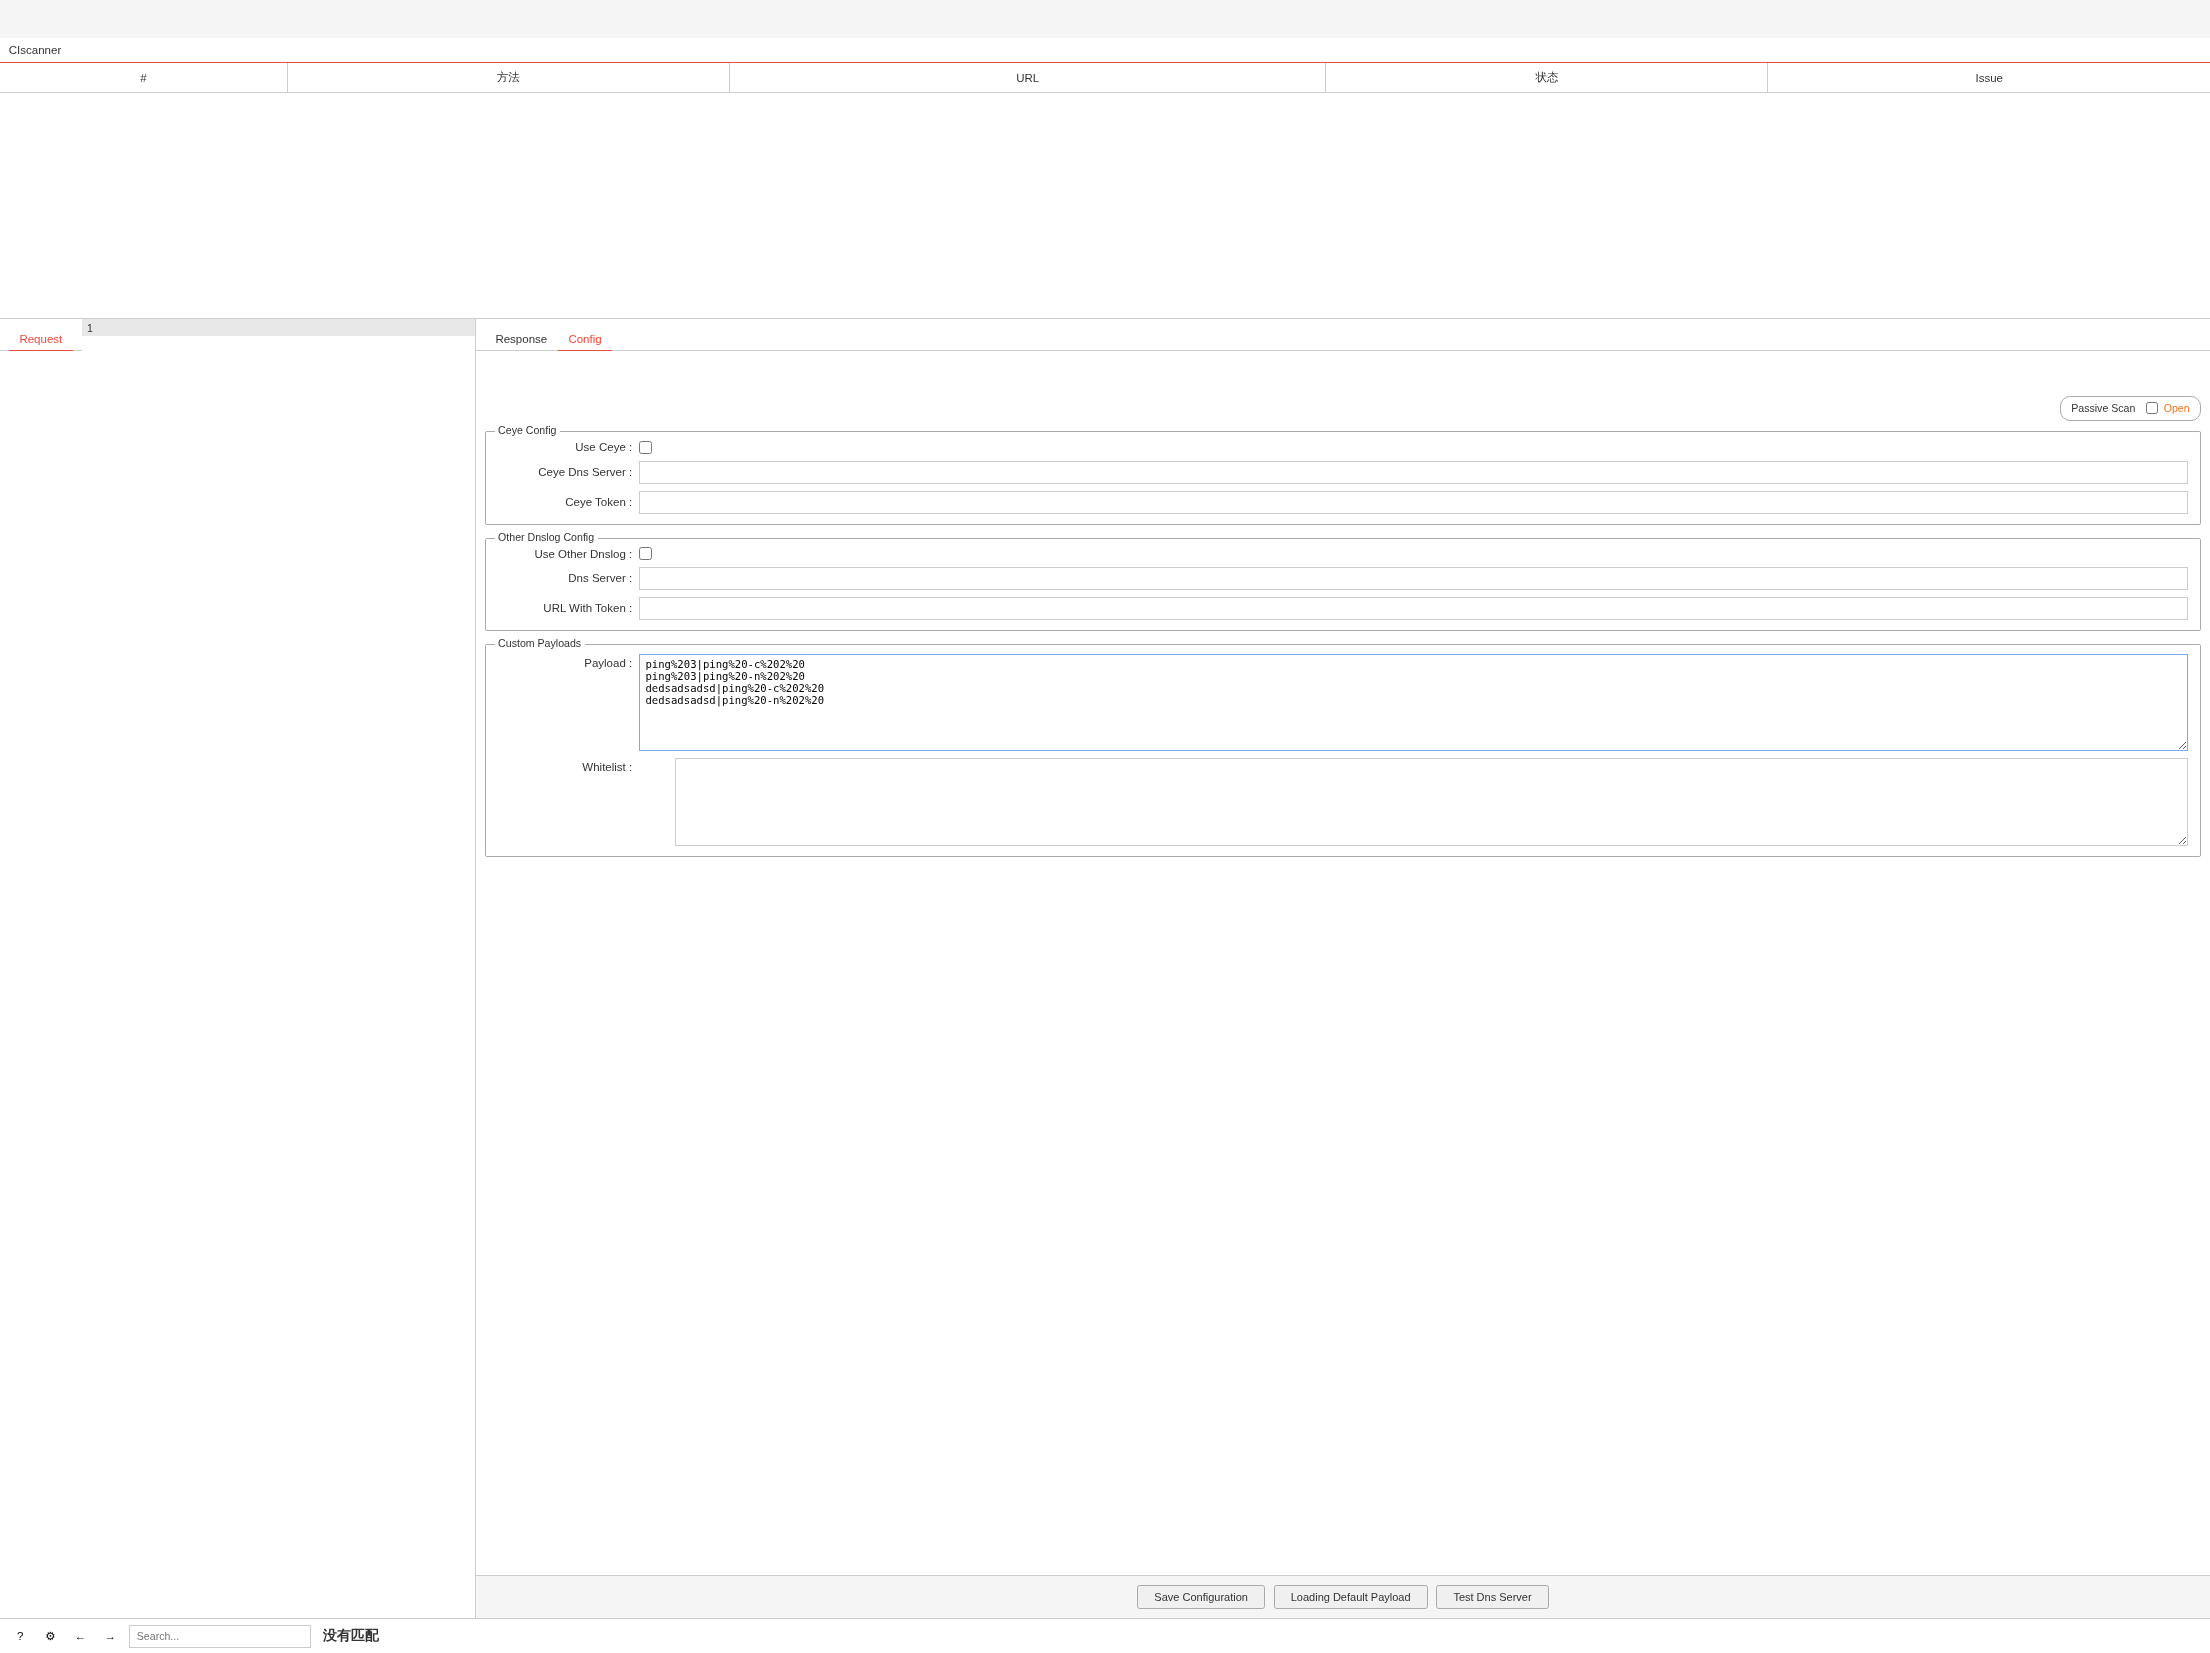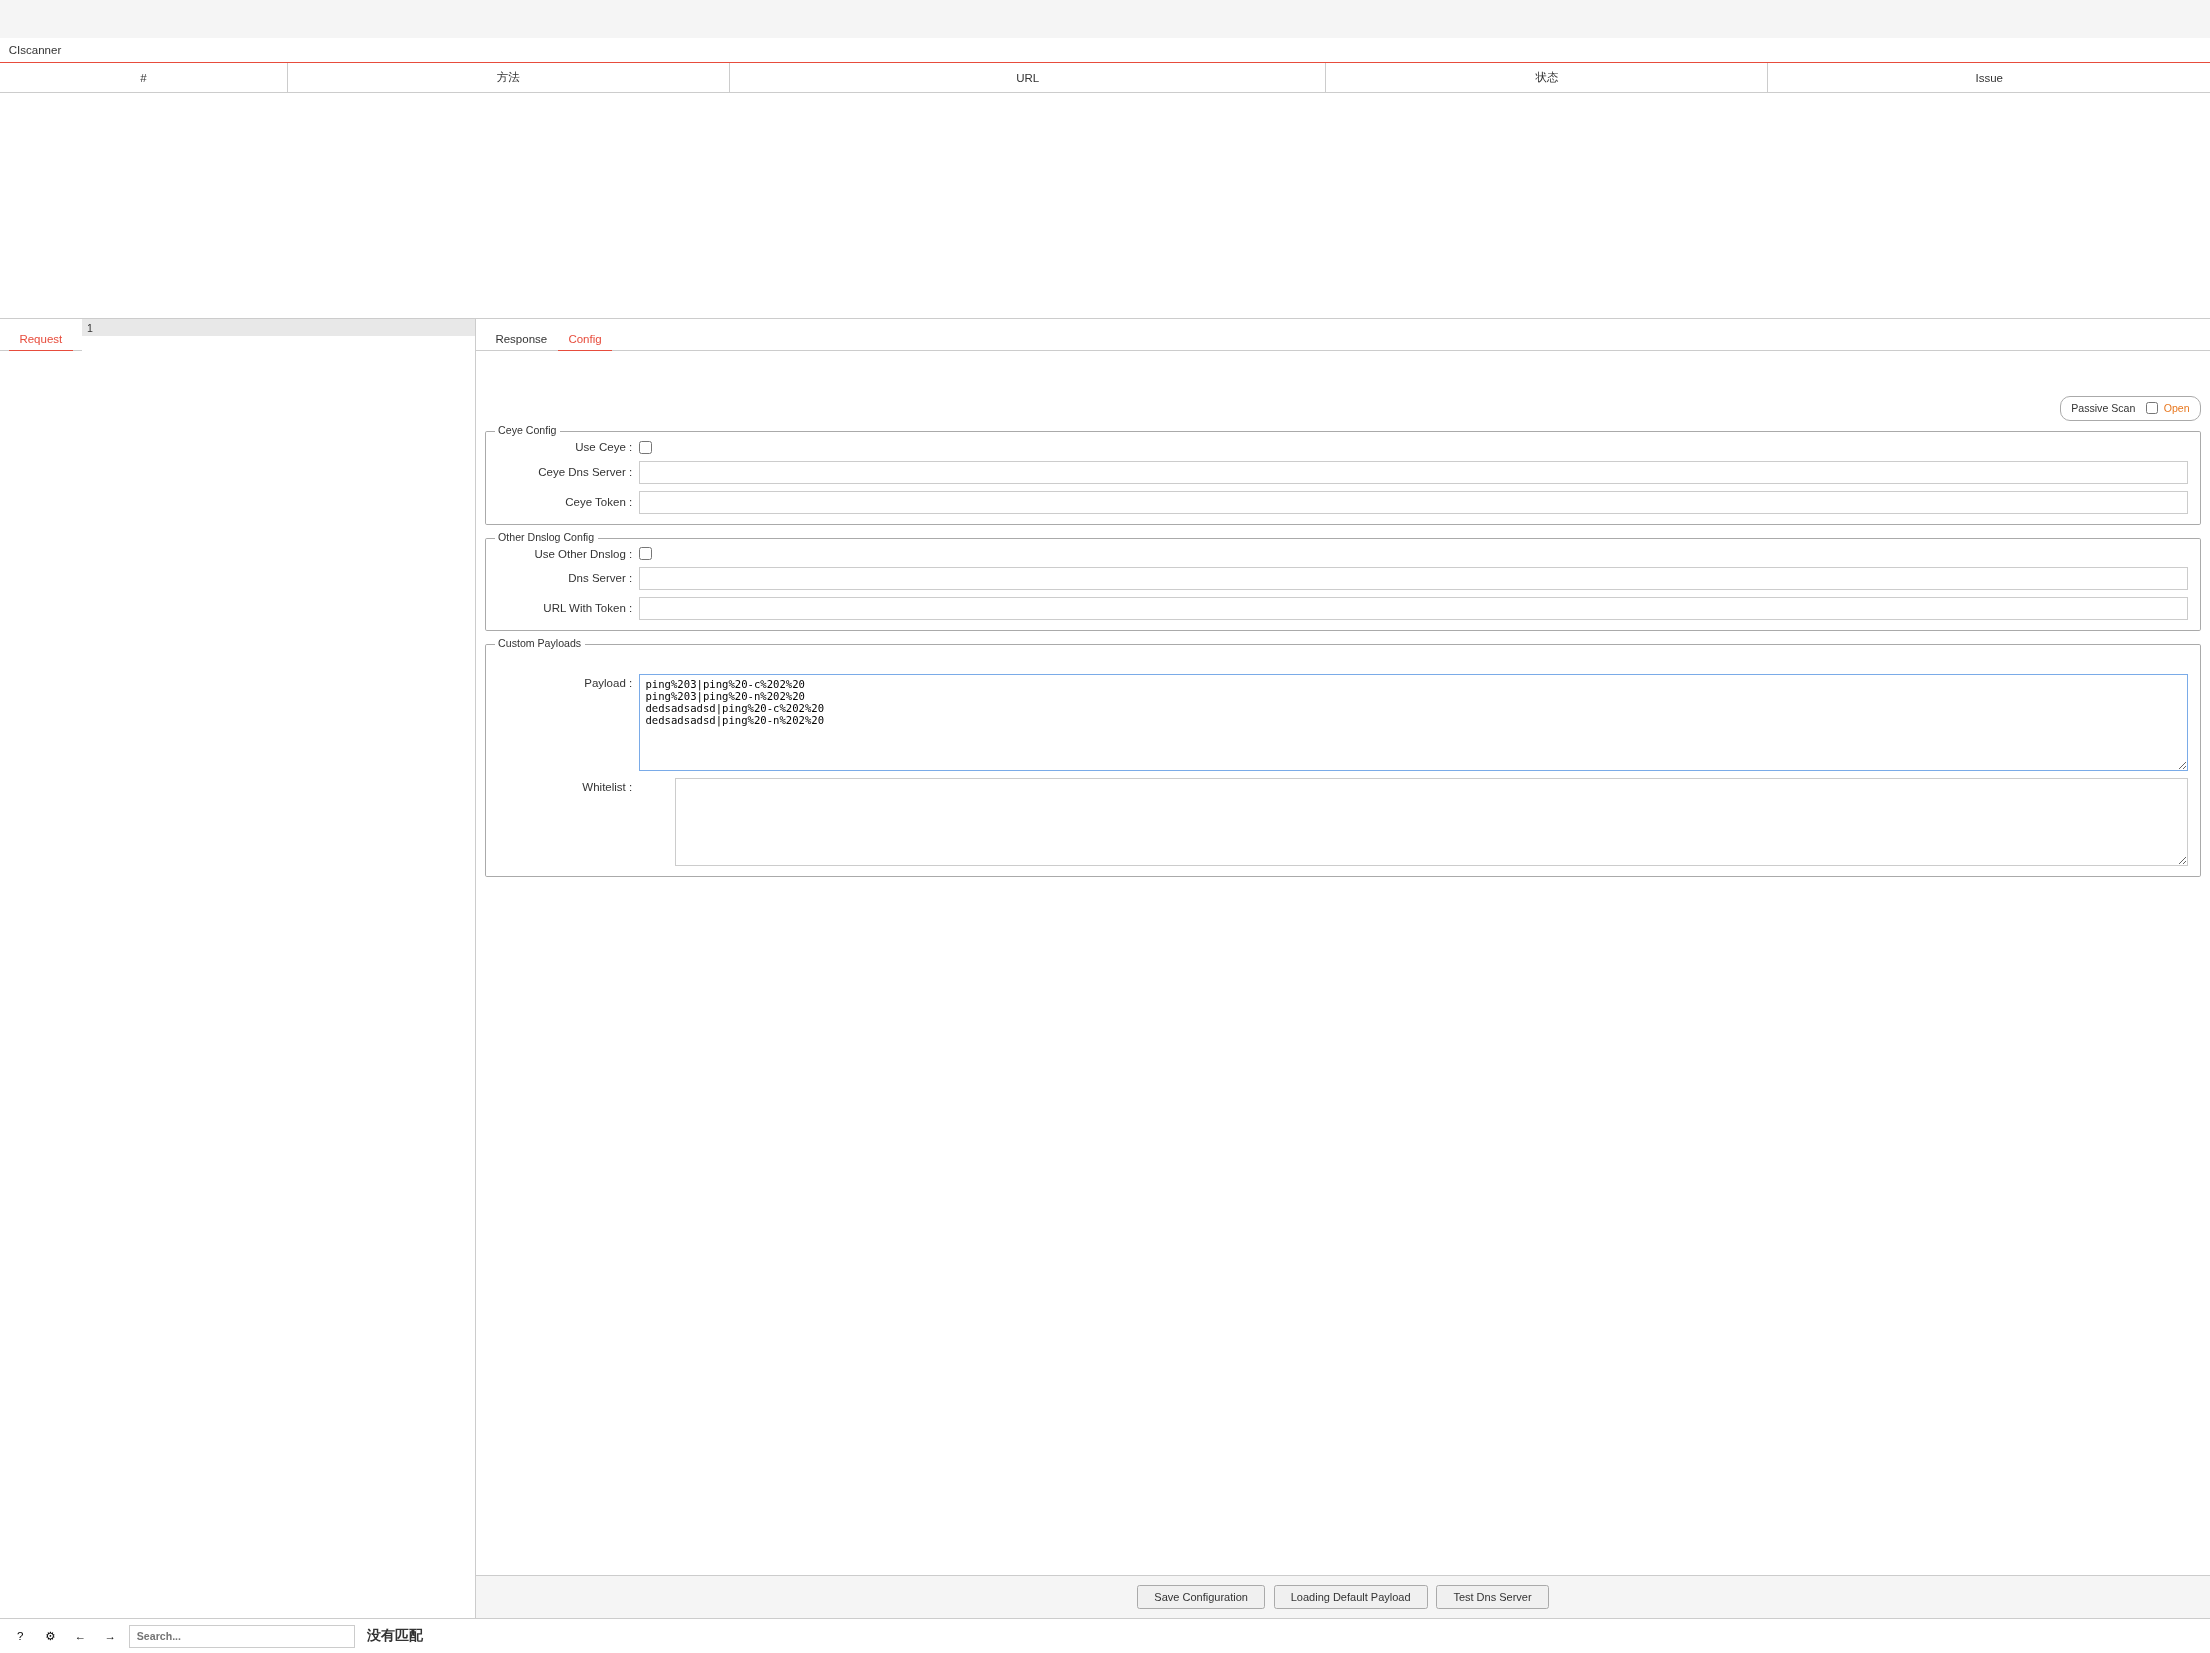--- a/index.html
+++ b/index.html
@@ -271,26 +271,25 @@
       height: 23px;
       display: flex;
       align-items: center;
       justify-content: center;
       cursor: pointer;
       border-radius: 2.6px;
     }
 
     #search-input {
       height: 23px;
-      width: 226px;
+      width: 182px;
       border: 0.9px solid #cccccc;
       padding: 1.8px 7px;
       font-size: 10.6px;
       outline: none;
-      font-weight: bold;
     }
 
     #no-match-label {
       margin-left: 5.3px;
       font-size: 14px;
       color: #333;
       font-weight: bold;
     }
 
     
@@ -384,21 +383,21 @@
 
         <div class="config-row">
           <span class="config-label">URL With Token :</span>
           <input type="text" class="config-input" style="">
         </div>
       </div>
 
       <div class="config-group">
         <span class="config-group-title">Custom Payloads</span>
 
-        <div class="config-row" style="align-items: flex-start; margin-top: 20px;">
+        <div class="config-row" style="align-items: flex-start;">
           <span class="config-label" style="padding-top:3.5px;">Payload :</span>
           <textarea class="config-textarea" style="">ping%203|ping%20-c%202%20
 ping%203|ping%20-n%202%20
 dedsadsadsd|ping%20-c%202%20
 dedsadsadsd|ping%20-n%202%20</textarea>
         </div>
 
         <div class="config-row" style="align-items: flex-start; gap: 36px;">
           <span class="config-label" style="padding-top:3.5px;">Whitelist :</span>
           <textarea class="config-textarea config-textarea-whitelist" style=""></textarea>

